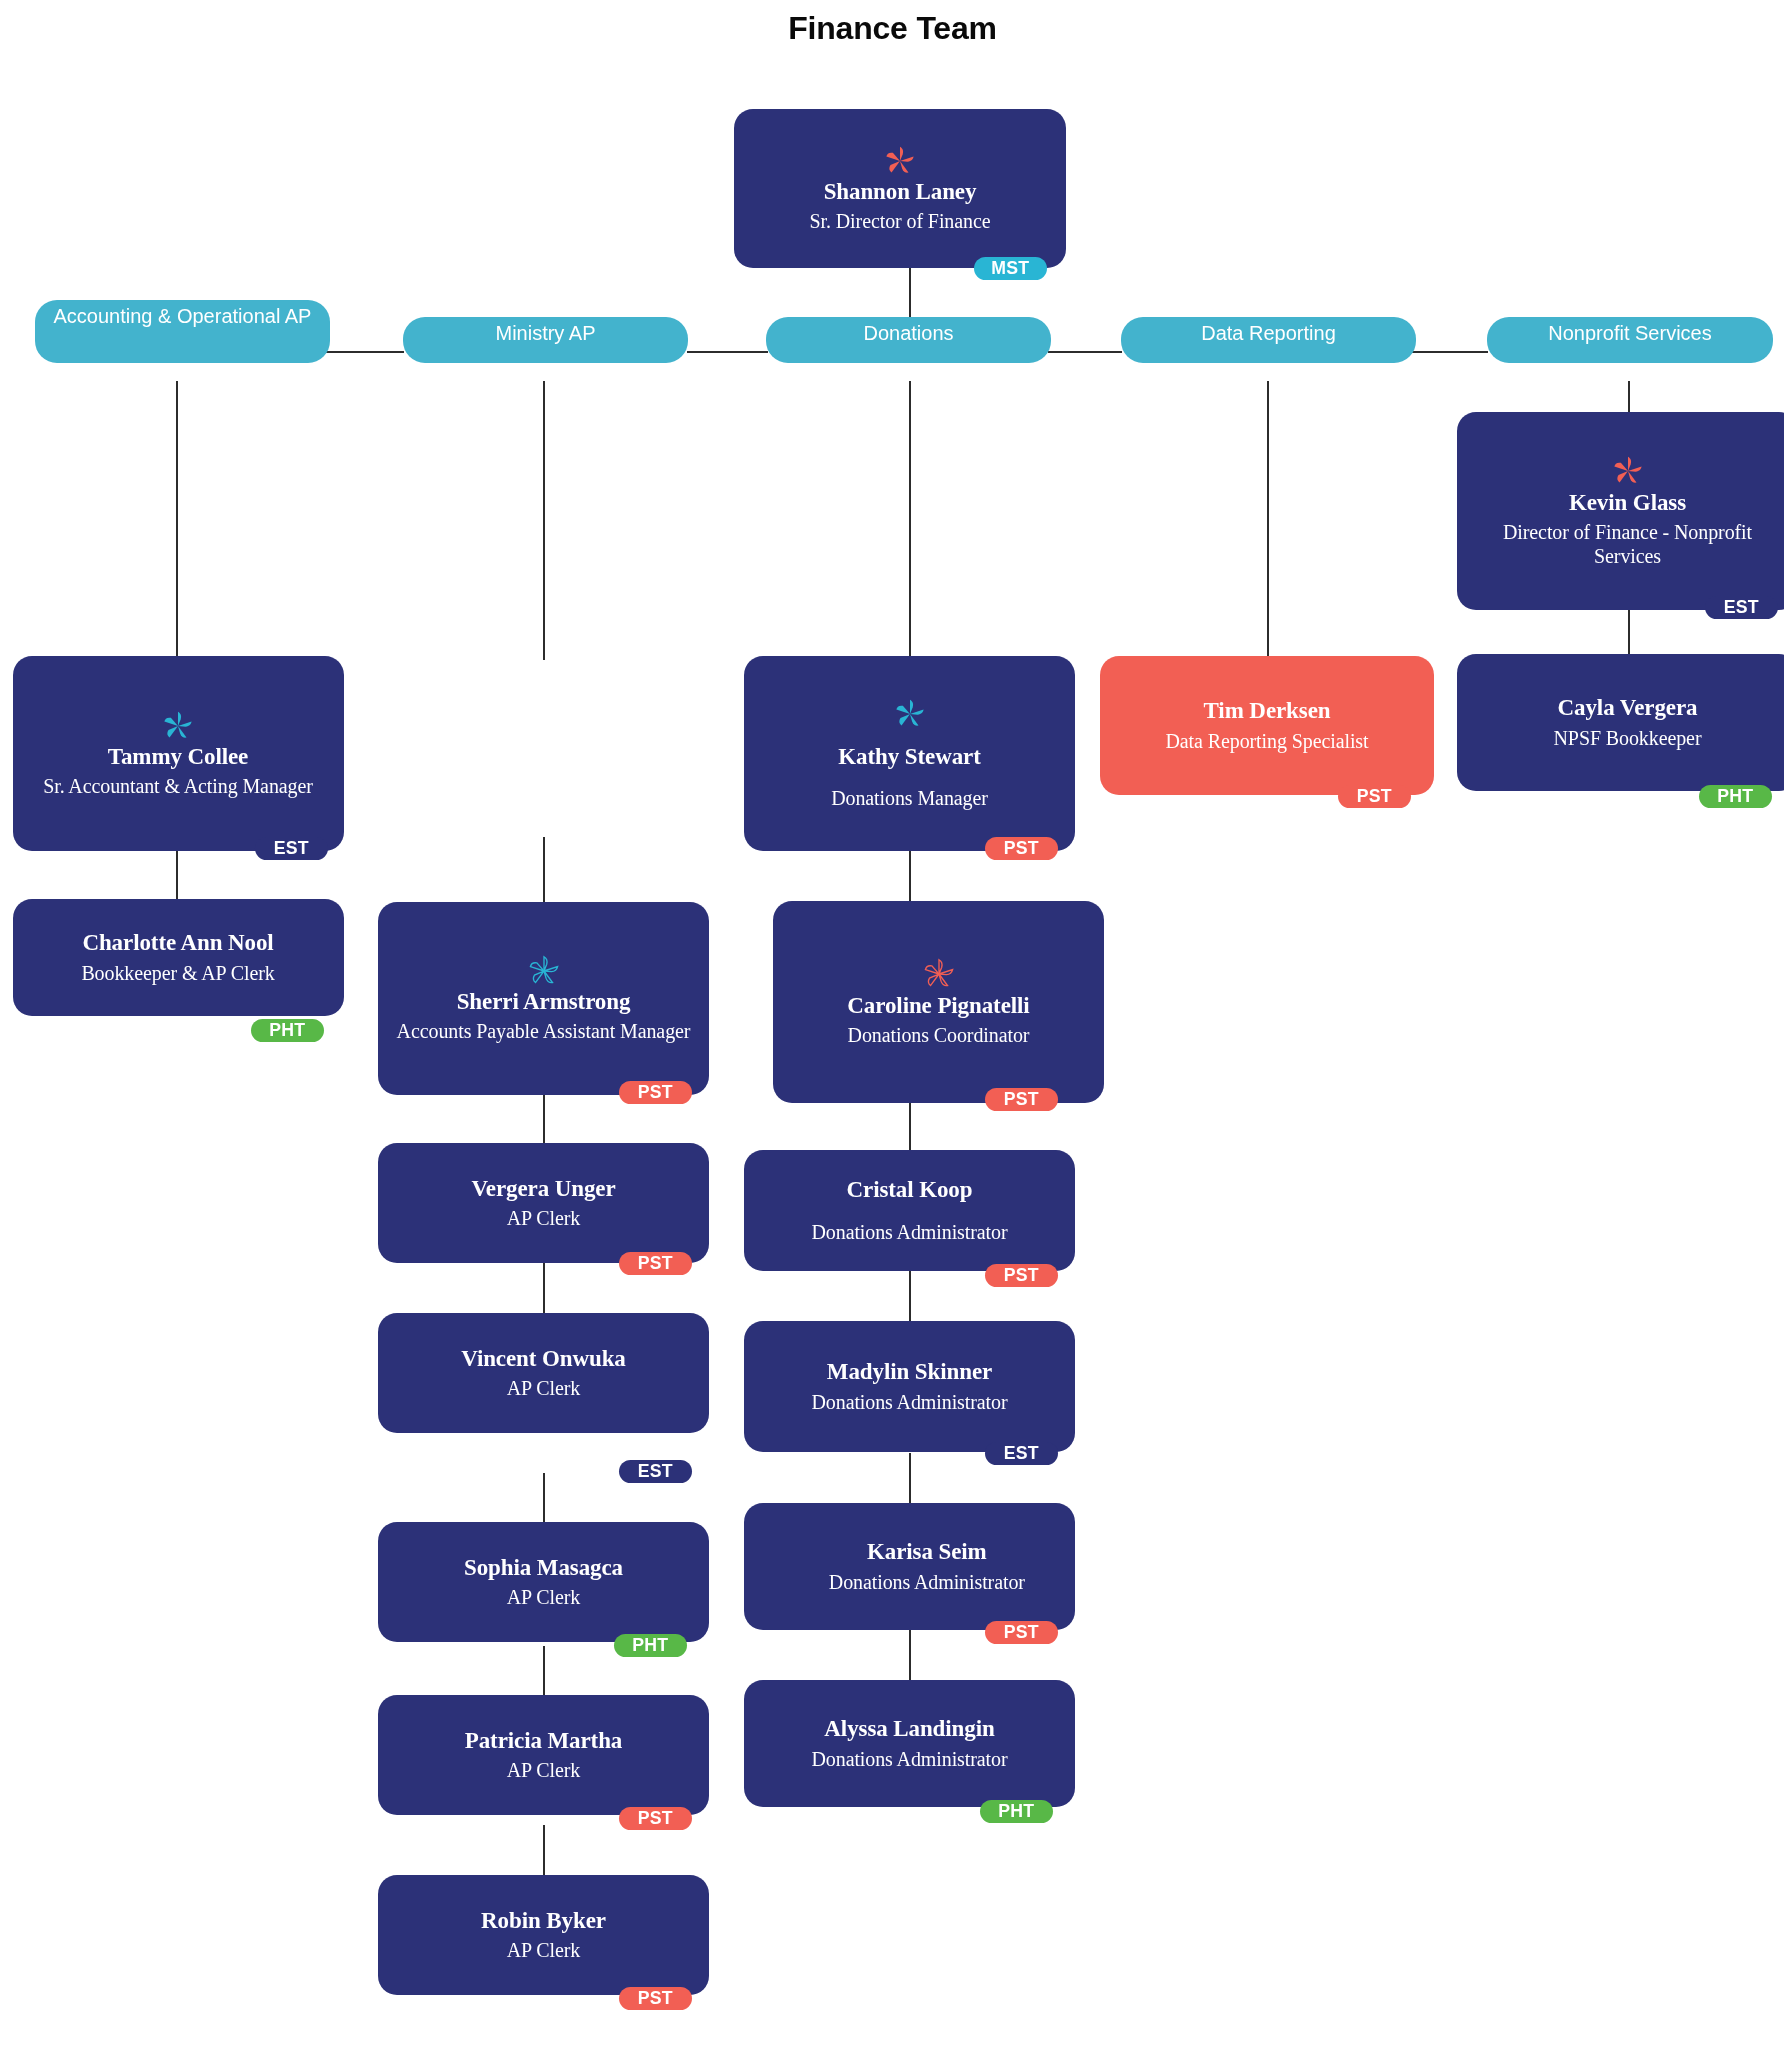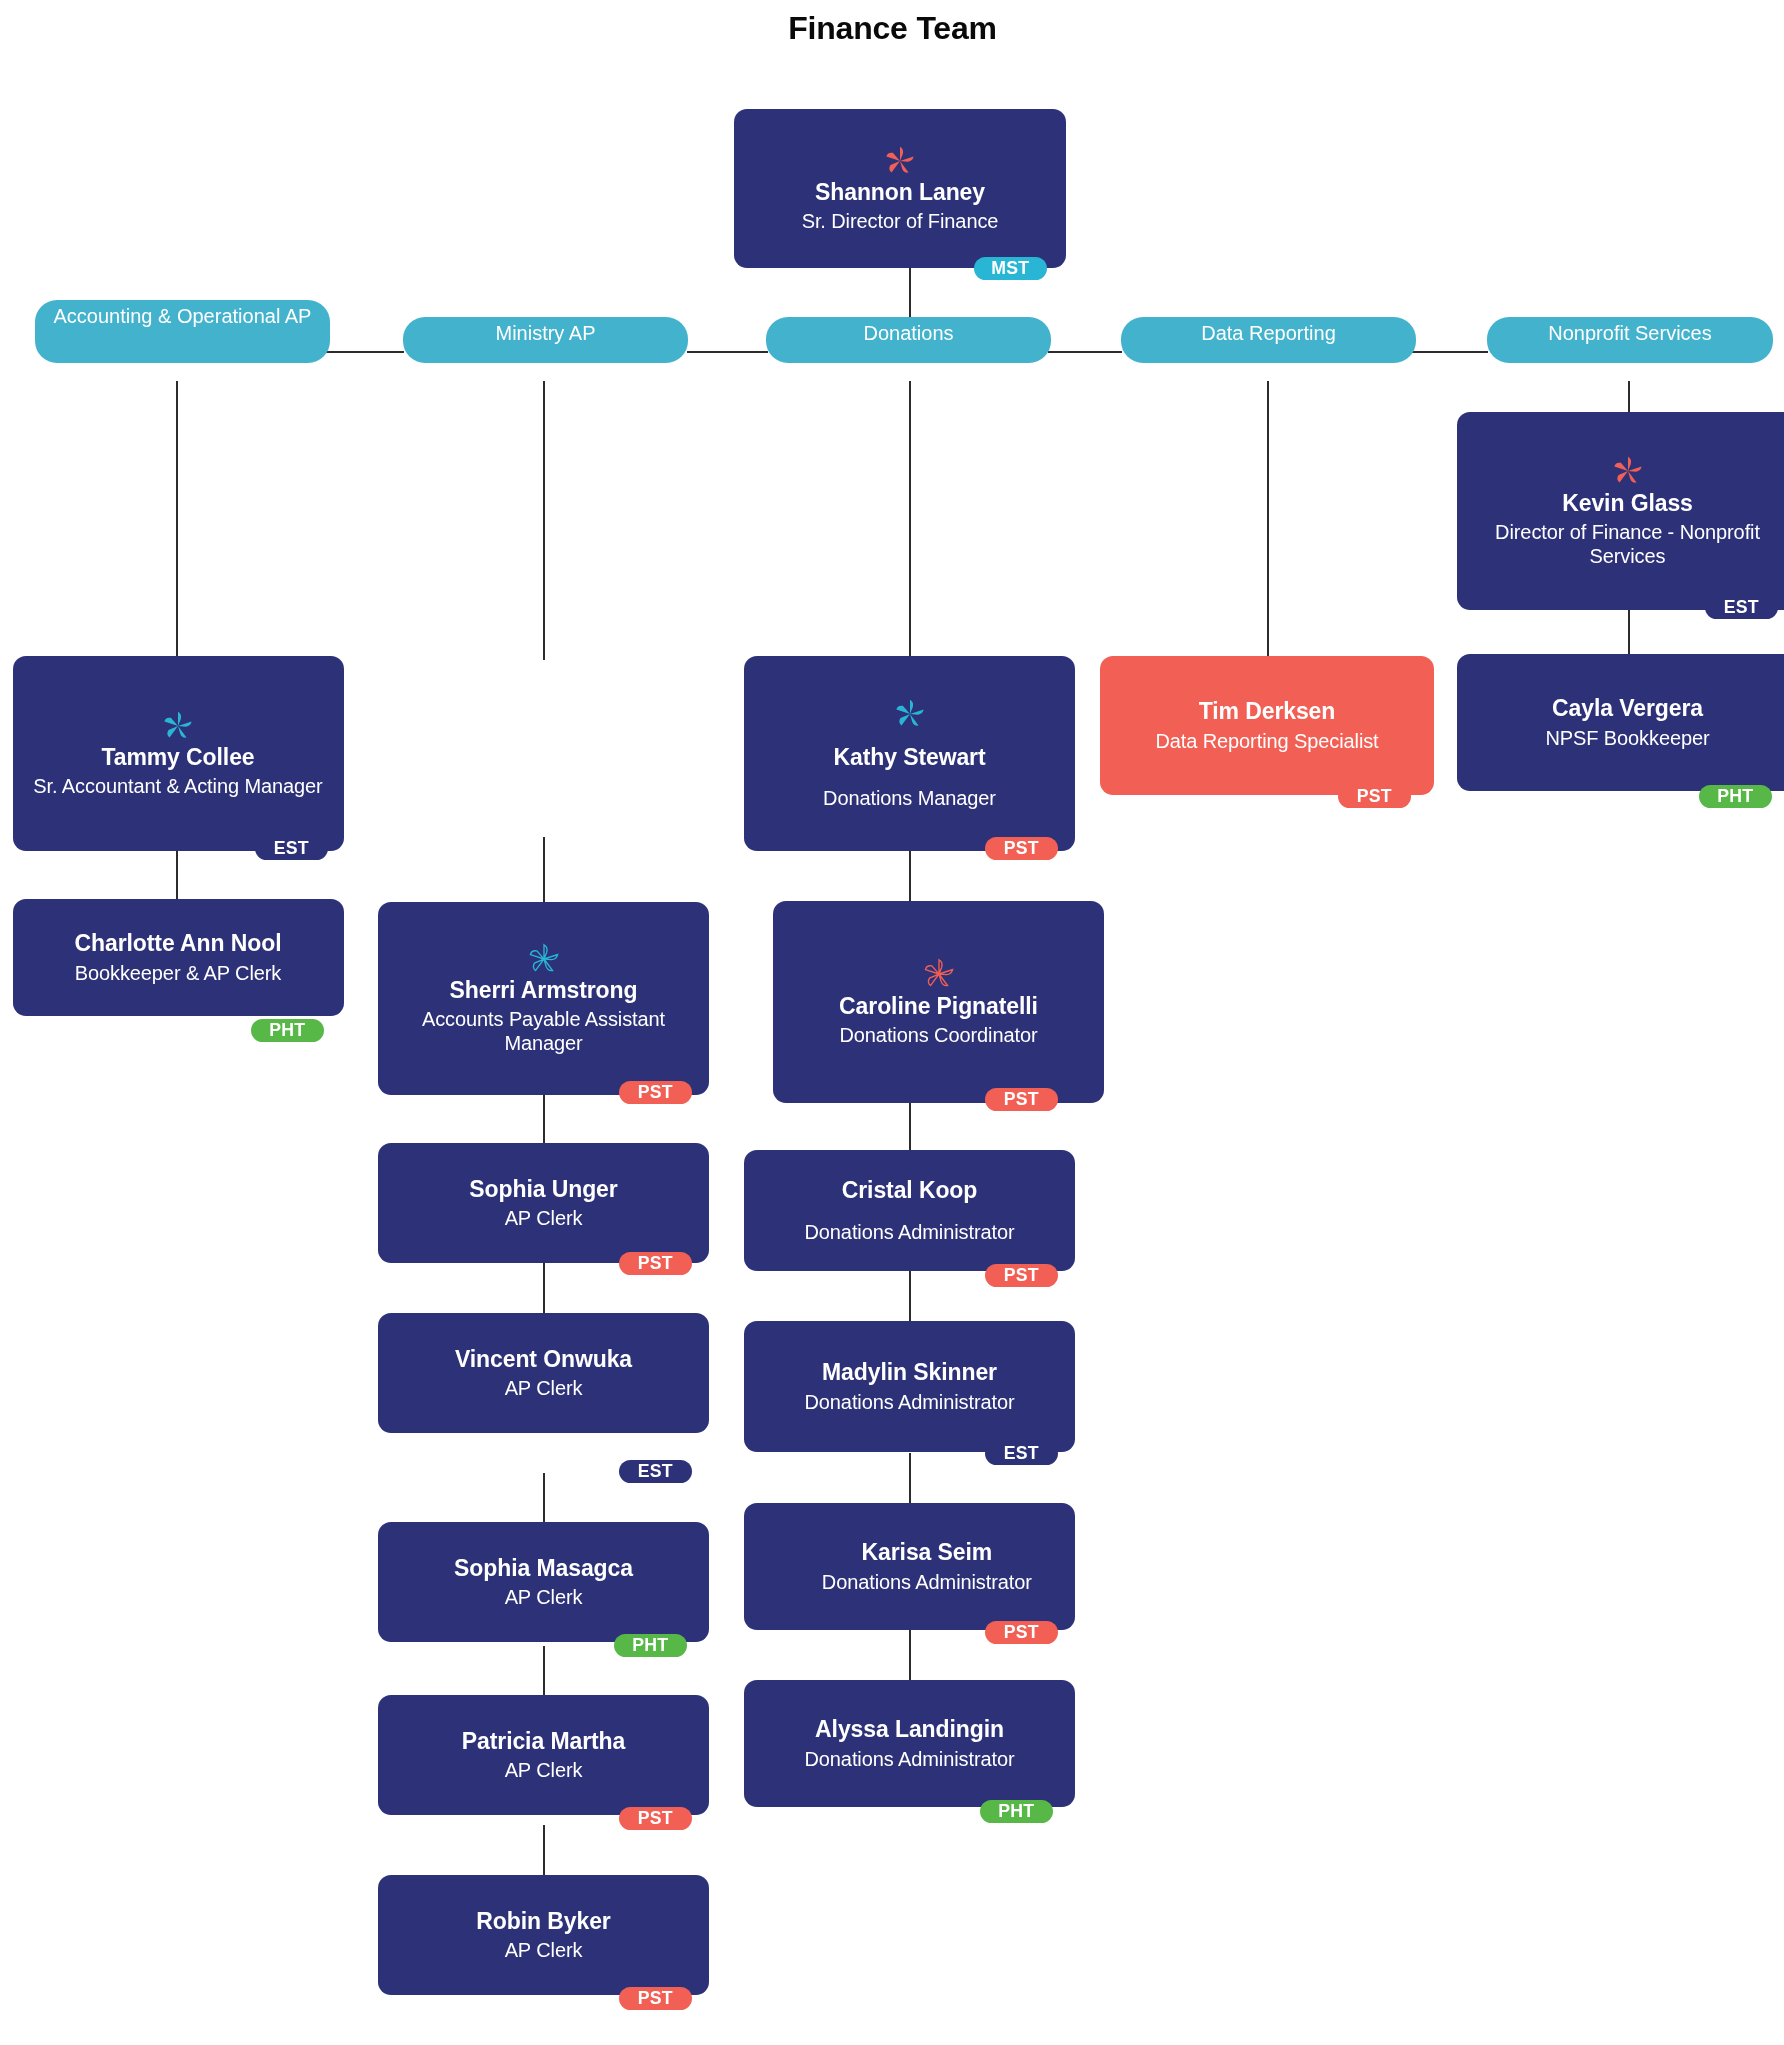--- a/index.html
+++ b/index.html
@@ -45,28 +45,29 @@
   .line-h {
     position: absolute;
     height: 2.2px;
     background: #2c2c2c;
     z-index: 1;
   }
 
   
   .card {
     position: absolute;
-    border-radius: 13px;
+    border-radius: 19px;
     box-sizing: border-box;
     display: flex;
     flex-direction: column;
     align-items: center;
     justify-content: center;
     padding: 7.4px 13.3px;
     z-index: 3;
+    font-family: Liberation Serif, serif;
   }
   .card.navy   { background: #2c3178; }
   .card.vacant { background: #9b9fc0; }
   .card.coral  { background: #f25f54; }
 
   .card .name {
     color: #ffffff;
     font-weight: bold;
     font-size: 23px;
     line-height: 1.16;
@@ -259,21 +260,21 @@
         <path d="M50 50 L25 84 C19 79 16 72 22 62 Z"></path>
         <path d="M50 50 L10 37 C12 29 17 24 29 26 Z"></path>
       </g>
     </svg>
     <div class="name">Sherri Armstrong</div>
     <div class="role">Accounts Payable Assistant Manager</div>
   </div>
   <div class="tz PST" style="left:619px; top:1081px;">PST</div>
 
   <div class="card navy" style="left:378px; top:1143px; width:331px; height:120px;">
-    <div class="name">Sophia Unger</div>
+    <div class="name">Vergera Unger</div>
     <div class="role">AP Clerk</div>
   </div>
   <div class="tz PST" style="left:619px; top:1252px;">PST</div>
 
   <div class="card navy" style="left:378px; top:1313px; width:331px; height:120px;">
     <div class="name">Vincent Onwuka</div>
     <div class="role">AP Clerk</div>
   </div>
   <div class="tz EST" style="left:619px; top:1460px;">EST</div>
 

